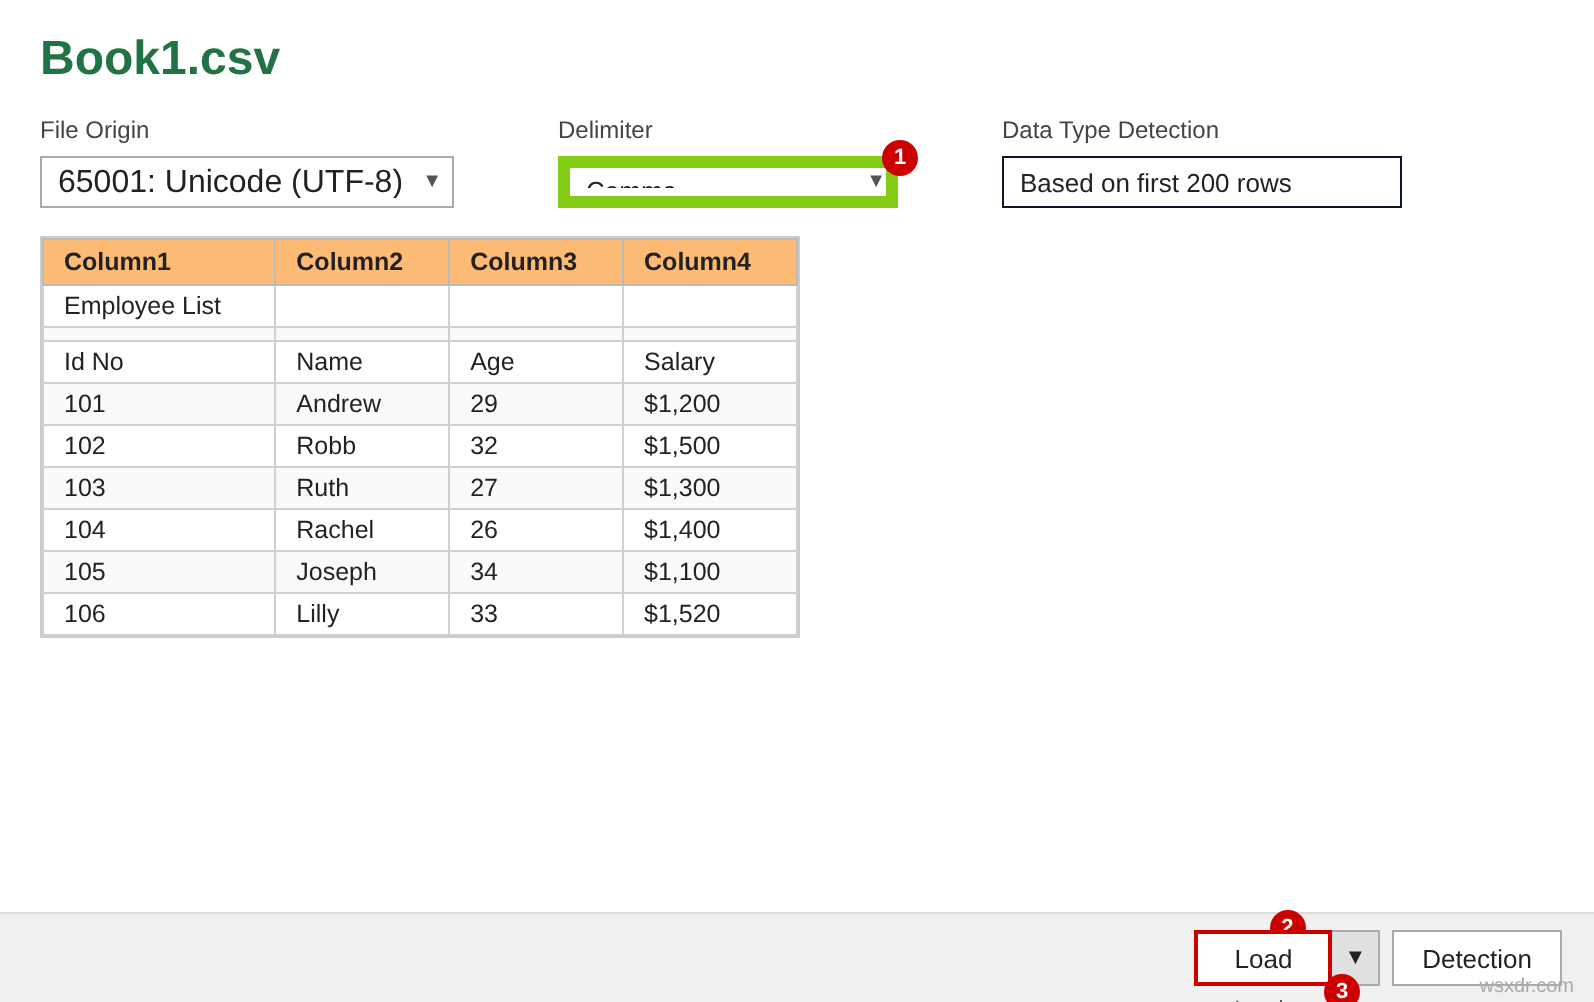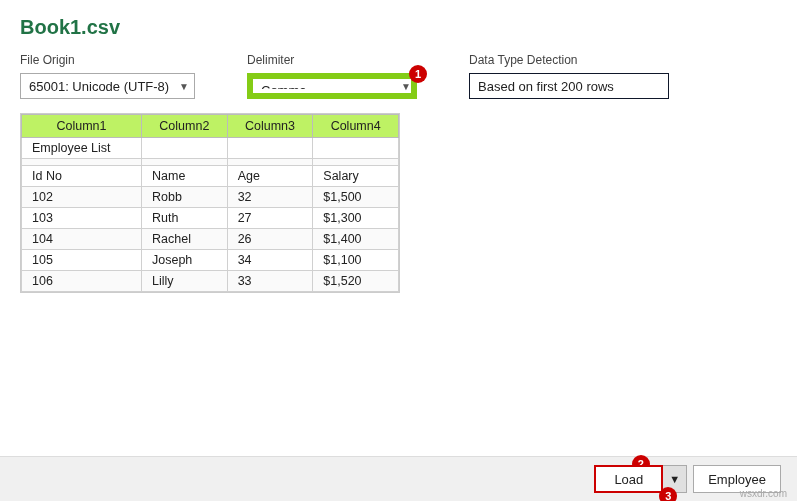--- a/index.html
+++ b/index.html
@@ -11,21 +11,21 @@
     }
     .main-container {
       background: #fff;
       width: 797px;
       min-height: 501px;
       padding: 16px 20px 12px 20px;
       position: relative;
     }
     .title {
       color: #217346;
-      font-size: 20px;
+      font-size: 24px;
       font-weight: 600;
       margin-bottom: 14px;
     }
     .controls-row {
       display: flex;
       align-items: flex-start;
       gap: 52px;
       margin-bottom: 14px;
     }
     .control-group {
@@ -39,21 +39,21 @@
       margin-bottom: 2px;
     }
     .select-wrapper {
       position: relative;
       display: inline-block;
     }
     .select-box {
       border: 1px solid #aaa;
       background: #fff;
       padding: 4px 24px 4px 8px;
-      font-size: 13px;
+      font-size: 16px;
       color: #222;
       appearance: none;
       -webkit-appearance: none;
       cursor: pointer;
       min-width: 170px;
       height: 26px;
     }
     .select-arrow {
       position: absolute;
       right: 6px;
@@ -112,25 +112,25 @@
       border: 1px solid #ccc;
       overflow: hidden;
       max-width: 380px;
     }
     .preview-table {
       border-collapse: collapse;
       width: 100%;
       font-size: 12.5px;
     }
     .preview-table th {
-      background: #bef264;
+      background: #fdba74;
       border: 1px solid #bbb;
       padding: 4px 10px;
-      font-weight: 400;
-      text-align: center;
+      font-weight: 700;
+      text-align: left;
       color: #222;
     }
     .preview-table td {
       border: 1px solid #d0d0d0;
       padding: 3px 10px;
       color: #222;
       background: #fff;
     }
     .preview-table tr:nth-child(even) td {
       background: #fafafa;
@@ -288,20 +288,26 @@
             <td></td>
             <td></td>
           </tr>
           <tr>
             <td>Id No</td>
             <td>Name</td>
             <td>Age</td>
             <td>Salary</td>
           </tr>
           <tr>
+            <td>101</td>
+            <td>Andrew</td>
+            <td>29</td>
+            <td>$1,200</td>
+          </tr>
+          <tr>
             <td>102</td>
             <td>Robb</td>
             <td>32</td>
             <td>$1,500</td>
           </tr>
           <tr>
             <td>103</td>
             <td>Ruth</td>
             <td>27</td>
             <td>$1,300</td>
@@ -331,16 +337,16 @@
   <div class="bottom-bar">
     <div style="position:relative;">
       <span class="badge-2">2</span>
       <div class="load-btn-group">
         <button class="load-btn">Load</button>
         <button class="load-dropdown-btn">▼</button>
       </div>
       <span class="load-label">Load</span>
       <span class="badge-3">3</span>
     </div>
-    <button class="transform-btn">Employee</button>
+    <button class="transform-btn">Detection</button>
     <span class="watermark">wsxdr.com</span>
   </div>
 </div>
 
 </body></html>

